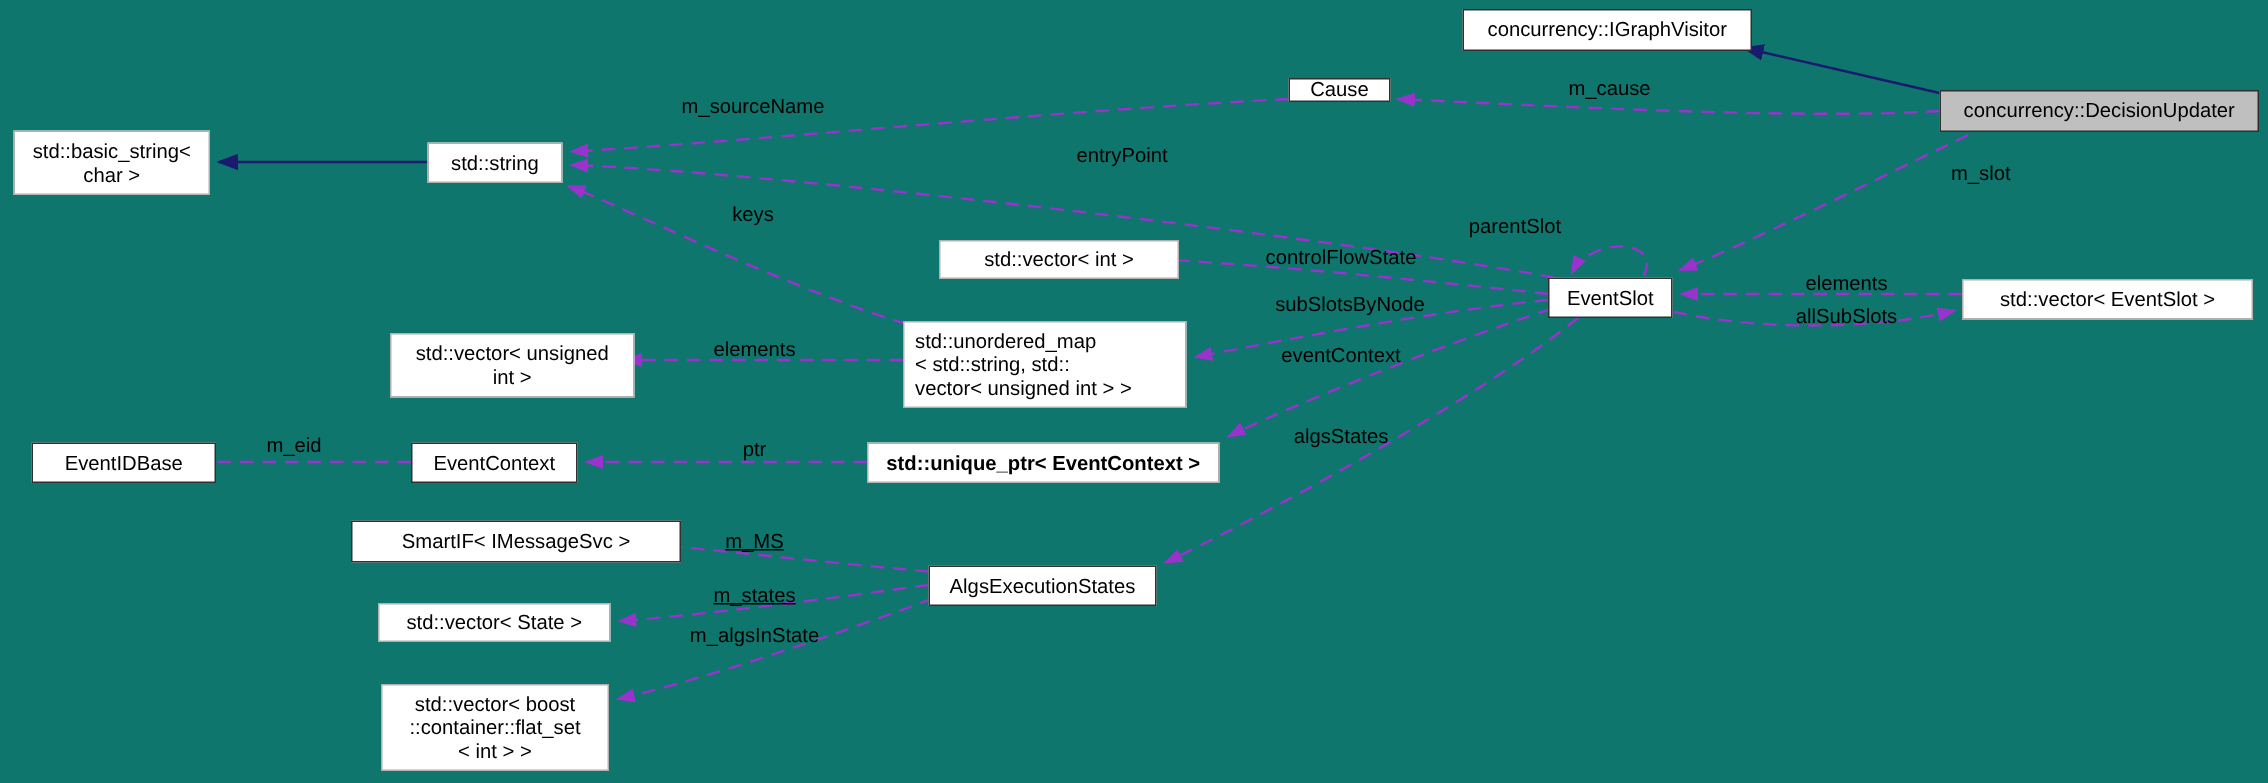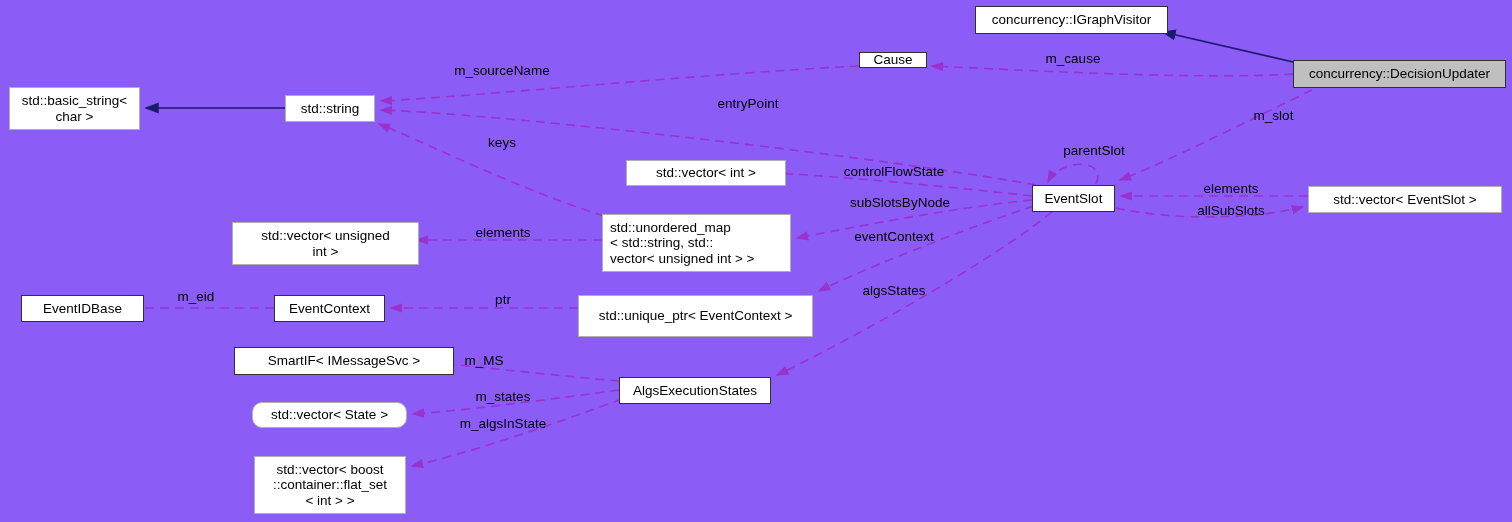--- a/index.html
+++ b/index.html
@@ -4,21 +4,21 @@
 <style>
   html, body {
     margin: 0;
     padding: 0;
     background: #ffffff;
   }
   #diagram-root {
     position: relative;
     width: 1512px;
     height: 522px;
-    background: #8b5cf6;
+    background: #0f766e;
     font-family: "Liberation Sans", sans-serif;
     overflow: hidden;
   }
   svg.layer {
     position: absolute;
     left: 0;
     top: 0;
     width: 1512px;
     height: 522px;
   }
@@ -101,49 +101,49 @@
   <div id="node-group">
       <div class="node-box strong" style="left: 975px; top: 6px; width: 193px; height: 28px;">concurrency::IGraphVisitor</div>
       <div class="node-box highlight" style="left: 1293px; top: 60px; width: 213px; height: 28px;">concurrency::DecisionUpdater</div>
       <div class="node-box strong" style="left: 859px; top: 52px; width: 68px; height: 16px;">Cause</div>
       <div class="node-box" style="left: 9px; top: 87px; width: 131px; height: 43px;">std::basic_string&lt;
 char &gt;</div>
       <div class="node-box" style="left: 285px; top: 95px; width: 90px; height: 27px;">std::string</div>
       <div class="node-box" style="left: 626px; top: 160px; width: 160px; height: 26px;">std::vector&lt; int &gt;</div>
       <div class="node-box strong" style="left: 1032px; top: 185px; width: 83px; height: 27px;">EventSlot</div>
       <div class="node-box" style="left: 1308px; top: 186px; width: 194px; height: 27px;">std::vector&lt; EventSlot &gt;</div>
-      <div class="node-box" style="left: 232px; top: 222px; width: 187px; height: 43px;">std::vector&lt; unsigned
+      <div class="node-box" style="left: 260px; top: 222px; width: 163px; height: 43px;">std::vector&lt; unsigned
 int &gt;</div>
       <div class="node-box leftalign" style="left: 602px; top: 214px; width: 189px; height: 58px;">std::unordered_map
 &lt; std::string, std::
 vector&lt; unsigned int &gt; &gt;</div>
       <div class="node-box strong" style="left: 21px; top: 295px; width: 123px; height: 27px;">EventIDBase</div>
       <div class="node-box strong" style="left: 274px; top: 295px; width: 111px; height: 27px;">EventContext</div>
-      <div class="node-box" style="left: 578px; top: 295px; width: 235px; height: 42px;">std::unique_ptr&lt; EventContext &gt;</div>
+      <div class="node-box" style="left: 578px; top: 295px; width: 235px; height: 27px; font-weight: bold;">std::unique_ptr&lt; EventContext &gt;</div>
       <div class="node-box strong" style="left: 234px; top: 347px; width: 220px; height: 28px;">SmartIF&lt; IMessageSvc &gt;</div>
       <div class="node-box strong" style="left: 619px; top: 377px; width: 152px; height: 27px;">AlgsExecutionStates</div>
-      <div class="node-box" style="left: 252px; top: 402px; width: 155px; height: 26px; border-radius: 10px;">std::vector&lt; State &gt;</div>
+      <div class="node-box" style="left: 252px; top: 402px; width: 155px; height: 26px;">std::vector&lt; State &gt;</div>
       <div class="node-box" style="left: 254px; top: 456px; width: 152px; height: 58px;">std::vector&lt; boost
 ::container::flat_set
 &lt; int &gt; &gt;</div>
     </div>
   <div id="label-group">
       <div class="edge-label" style="left: 1073px; top: 59px;">m_cause</div>
-      <div class="edge-label" style="left: 1253px; top: 116px; padding-left: 41px;">m_slot</div>
+      <div class="edge-label" style="left: 1300px; top: 116px; padding-left: 41px;">m_slot</div>
       <div class="edge-label" style="left: 502px; top: 71px;">m_sourceName</div>
       <div class="edge-label" style="left: 724px; top: 104px; margin-left: 24px;">entryPoint</div>
       <div class="edge-label" style="left: 502px; top: 143px;">keys</div>
       <div class="edge-label" style="left: 894px; top: 172px;">controlFlowState</div>
       <div class="edge-label" style="left: 900px; top: 203px;">subSlotsByNode</div>
       <div class="edge-label" style="left: 894px; top: 237px;">eventContext</div>
       <div class="edge-label" style="left: 894px; top: 291px;">algsStates</div>
-      <div class="edge-label" style="left: 1094px; top: 151px;">parentSlot</div>
+      <div class="edge-label" style="left: 1010px; top: 151px;">parentSlot</div>
       <div class="edge-label" style="left: 1231px; top: 189px;">elements</div>
       <div class="edge-label" style="left: 1231px; top: 211px;">allSubSlots</div>
       <div class="edge-label" style="left: 503px; top: 233px;">elements</div>
       <div class="edge-label" style="left: 196px; top: 297px;">m_eid</div>
       <div class="edge-label" style="left: 503px; top: 300px;">ptr</div>
-      <div class="edge-label" style="left: 484px; top: 361px;">m_MS</div>
-      <div class="edge-label" style="left: 503px; top: 397px;">m_states</div>
+      <div class="edge-label" style="left: 503px; top: 361px; text-decoration: underline;">m_MS</div>
+      <div class="edge-label" style="left: 503px; top: 397px; text-decoration: underline;">m_states</div>
       <div class="edge-label" style="left: 503px; top: 424px;">m_algsInState</div>
     </div>
 
 </div>
 
 </body></html>

